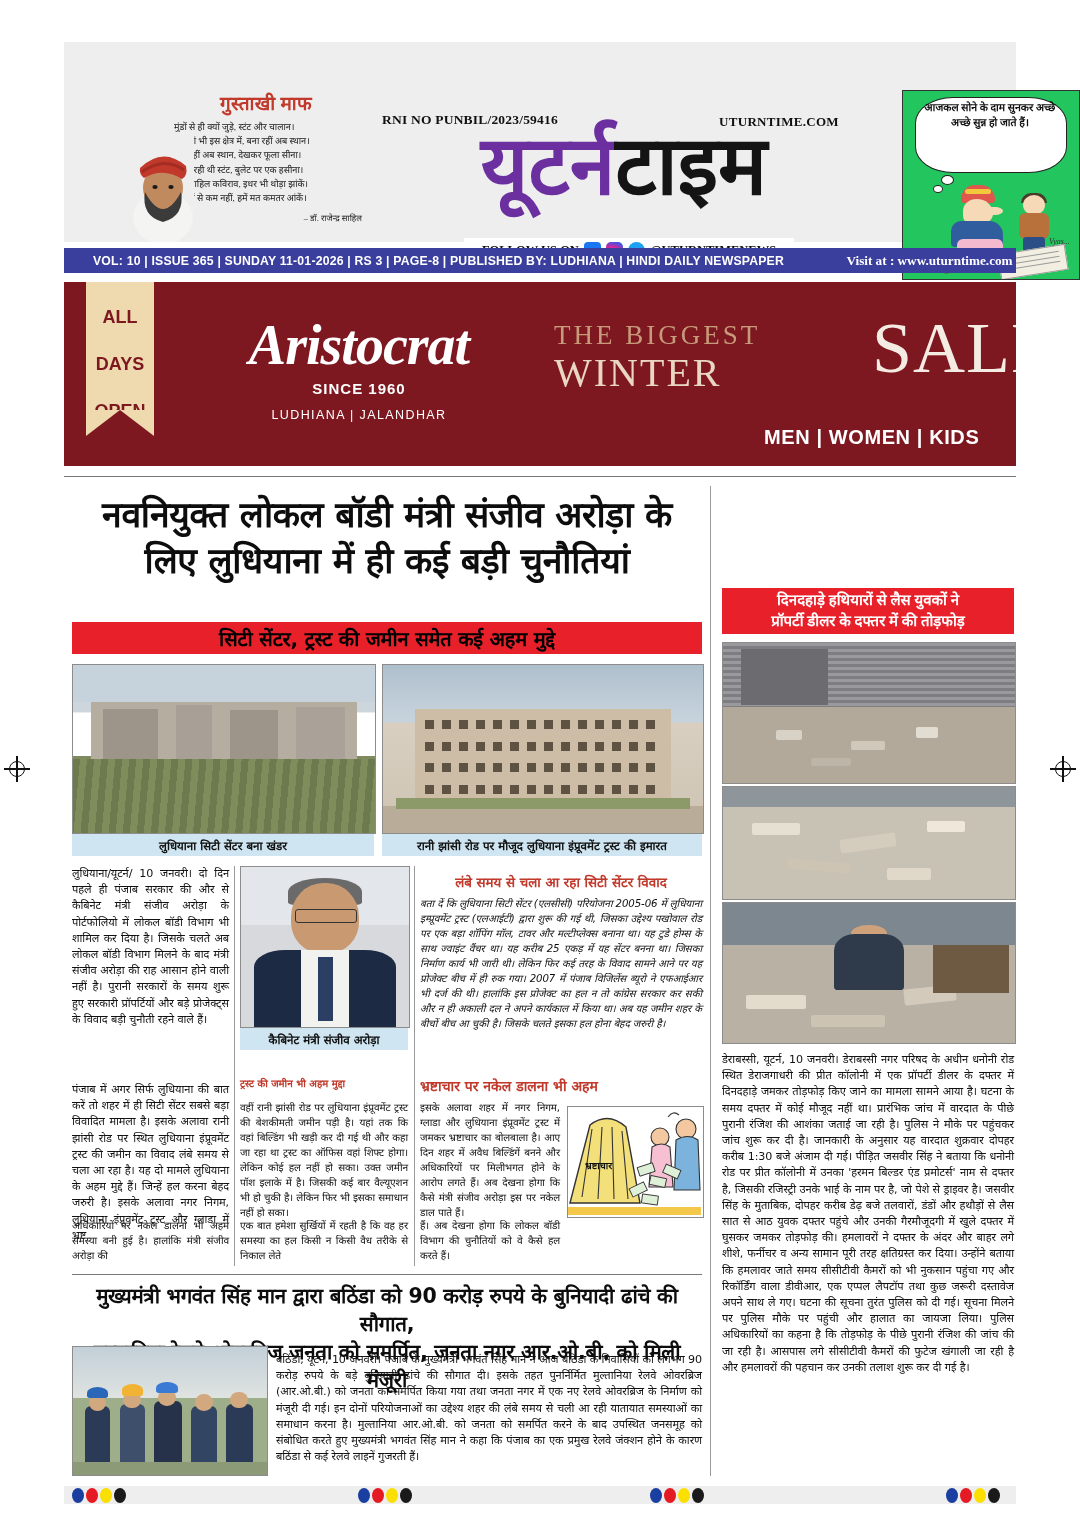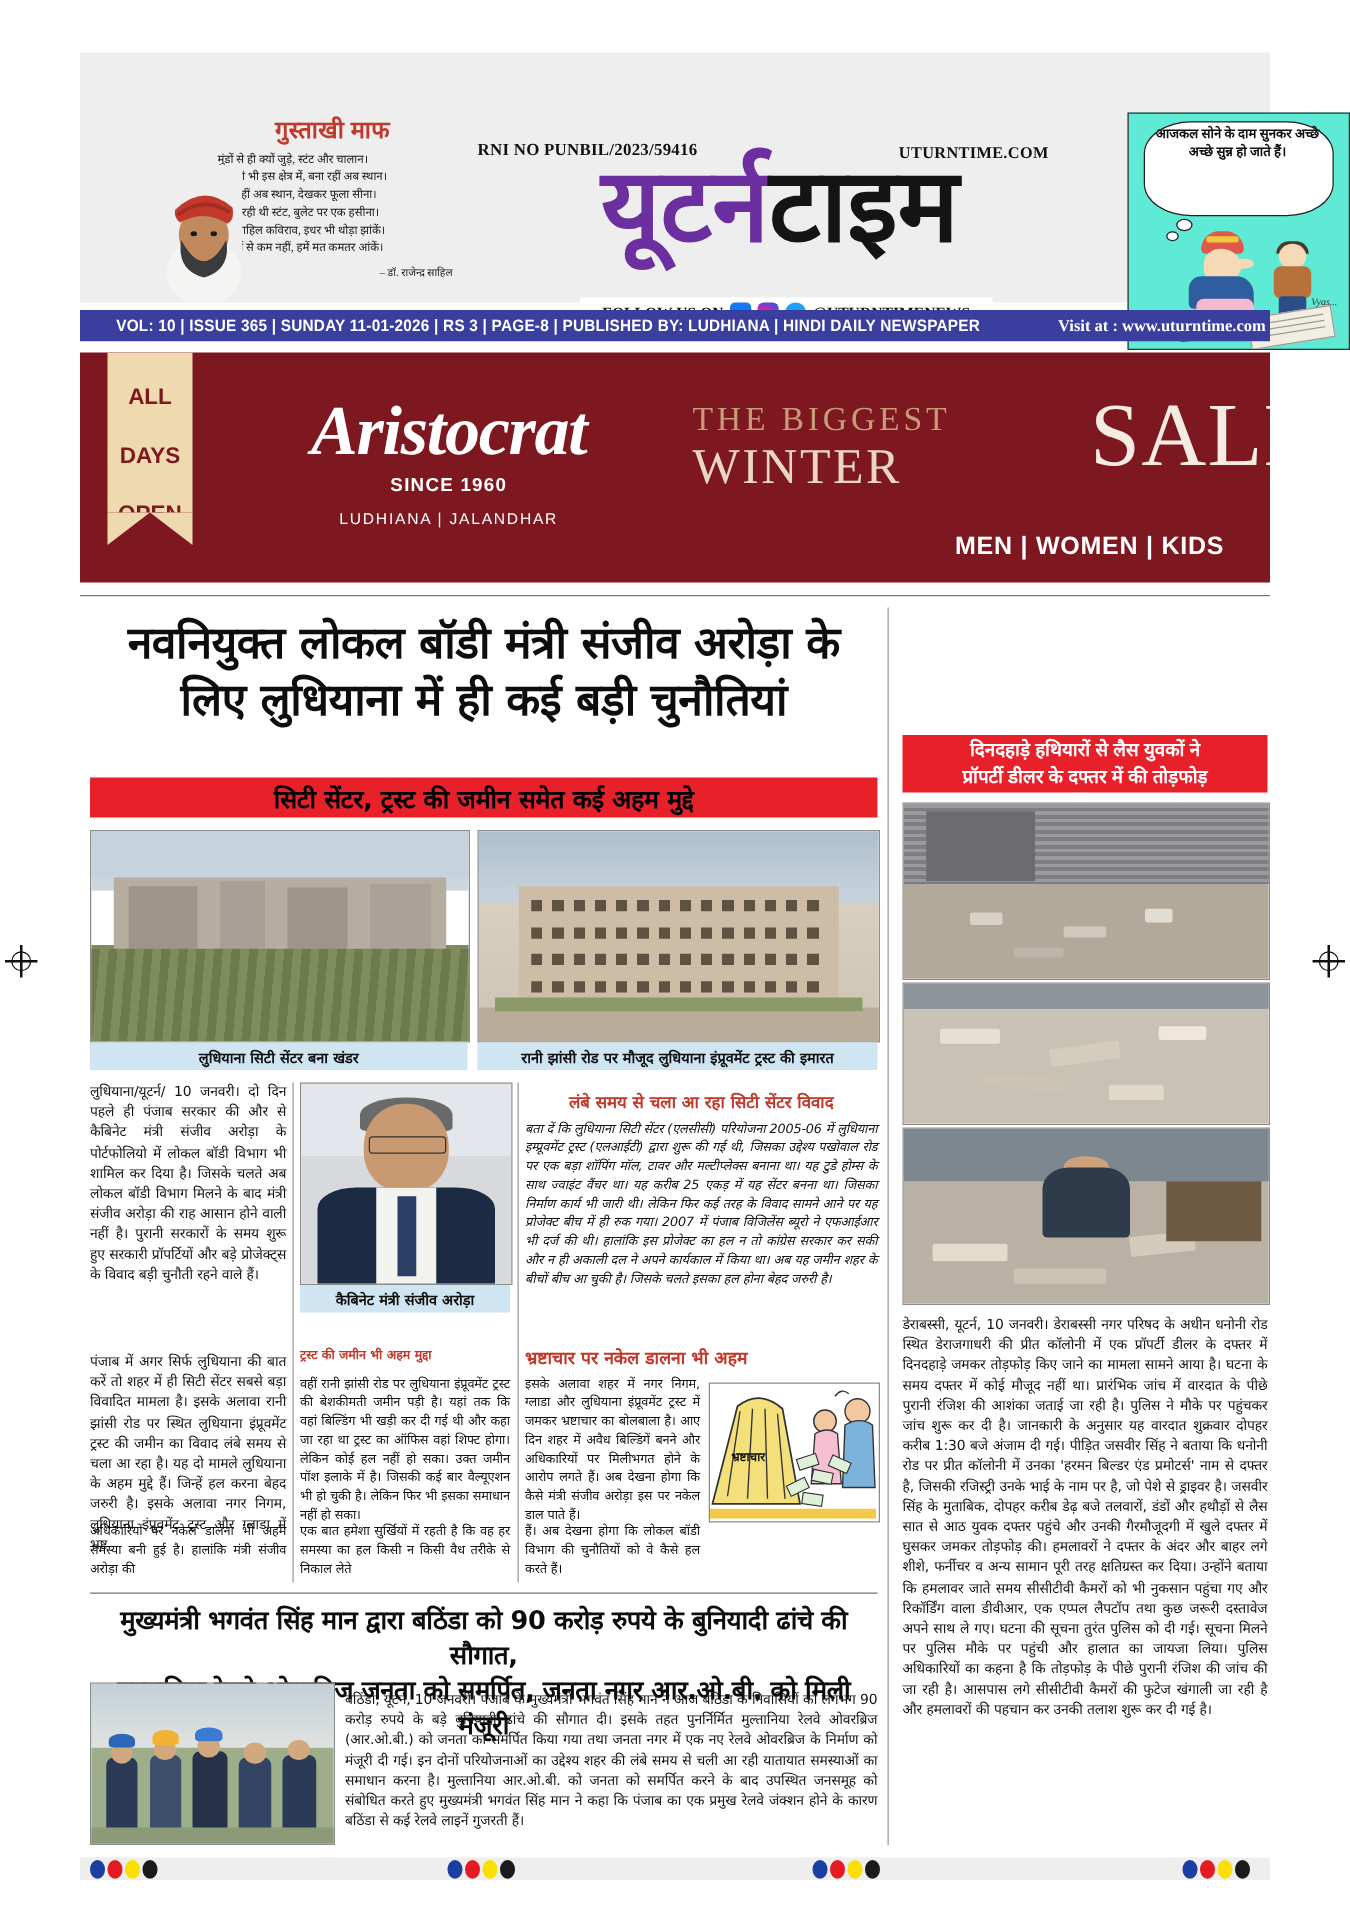--- a/index.html
+++ b/index.html
@@ -32,21 +32,21 @@
   .tagline{position:absolute;left:280px;top:176px;width:560px;text-align:center;font-weight:bold;font-style:italic;font-size:13px;color:#111;}
   .followbar{position:absolute;left:400px;top:196px;width:330px;height:24px;background:#fff;display:flex;align-items:center;justify-content:center;gap:5px;}
   .followbar .fl{font-weight:bold;font-size:12.5px;color:#111;}
   .sicon{width:17px;height:17px;border-radius:4px;display:inline-block;}
   .sicon.fb{background:#1877f2;}
   .sicon.ig{background:radial-gradient(circle at 30% 107%,#fdf497 0%,#fd5949 45%,#d6249f 60%,#285AEB 90%);border-radius:5px;}
   .sicon.tw{background:#1da1f2;border-radius:50%;}
   .handle{font-weight:bold;font-size:12.5px;color:#111;}
 
   
-  .cartoon{position:absolute;left:838px;top:48px;width:176px;height:188px;border:1.5px solid #333;background:#5eead4;overflow:hidden;}
+  .cartoon{position:absolute;left:838px;top:48px;width:176px;height:188px;border:1.5px solid #333;background:#22c55e;overflow:hidden;}
   .bubble{position:absolute;left:12px;top:6px;width:150px;height:74px;background:#fff;border:1.5px solid #222;border-radius:38px/26px;}
   .bubble-txt{position:absolute;left:16px;top:10px;width:142px;text-align:center;font-size:10.6px;line-height:14.5px;font-weight:bold;color:#111;}
   .bub-d1{position:absolute;left:38px;top:84px;width:11px;height:8px;background:#fff;border:1.2px solid #222;border-radius:50%;}
   .bub-d2{position:absolute;left:30px;top:94px;width:8px;height:6px;background:#fff;border:1.2px solid #222;border-radius:50%;}
   .c-man{position:absolute;left:40px;top:92px;width:72px;height:88px;}
   .c-turban{position:absolute;left:18px;top:2px;width:34px;height:18px;background:#e0584b;border-radius:16px 16px 4px 4px;}
   .c-turban:after{content:"";position:absolute;left:4px;top:4px;width:26px;height:5px;background:#f2c83c;border-radius:3px;}
   .c-head{position:absolute;left:20px;top:16px;width:30px;height:26px;background:#f6d9b6;border-radius:50% 60% 50% 40%;}
   .c-nose{position:absolute;left:44px;top:24px;width:16px;height:8px;background:#f6d9b6;border-radius:0 50% 50% 0;}
   .c-body{position:absolute;left:8px;top:38px;width:52px;height:26px;background:#2f5d9e;border-radius:10px 14px 4px 4px;}
@@ -118,21 +118,21 @@
   .col{position:absolute;font-family:"DejaVu Sans",sans-serif;color:#111;text-align:justify;}
   .bodytxt{font-size:11.1px;line-height:16.2px;letter-spacing:-.1px;}
   .bodytxt-sm{font-size:10.2px;line-height:15px;letter-spacing:-.1px;}
   .redhead{color:#c0392b;font-weight:bold;font-family:"DejaVu Sans",sans-serif;}
 
   .italred{font-style:italic;}
 
   
   .rhead{position:absolute;left:722px;top:492px;width:292px;text-align:center;font-family:"DejaVu Sans",sans-serif;font-weight:bold;font-size:27px;line-height:36px;color:#0d0d0d;letter-spacing:-.3px;}
   .rredbar{position:absolute;left:722px;top:588px;width:292px;height:46px;background:#e8202a;display:flex;flex-direction:column;align-items:center;justify-content:center;}
-  .rredbar span{color:#fff;font-weight:bold;font-size:15px;line-height:21px;font-family:Liberation Sans, sans-serif;}
+  .rredbar span{color:#fff;font-weight:bold;font-size:15px;line-height:21px;font-family:Liberation Serif, serif;}
 
   .img-shutter{width:100%;height:100%;background:linear-gradient(180deg,#8f8f93 0 30%,#6f6f74 30% 46%,#b3a99a 46% 100%);position:relative;}
   .shutterlines{position:absolute;left:0;top:0;width:100%;height:46%;background:repeating-linear-gradient(180deg,#9a9a9e 0 3px,#7d7d82 3px 6px);}
   .debris{position:absolute;background:#d8d2c6;border-radius:2px;}
 
   .img-floor{width:100%;height:100%;background:linear-gradient(180deg,#9aa0a6 0 18%,#c8c2b4 18% 100%);position:relative;}
   .img-room{width:100%;height:100%;background:linear-gradient(180deg,#7f8a93 0 30%,#b9b2a4 30% 100%);position:relative;}
   .r-person{position:absolute;left:38%;top:22%;width:24%;height:40%;background:#2f3a4a;border-radius:30% 30% 6% 6%;}
   .r-head{position:absolute;left:44%;top:16%;width:12%;height:12%;background:#cfa27b;border-radius:50%;}
 

